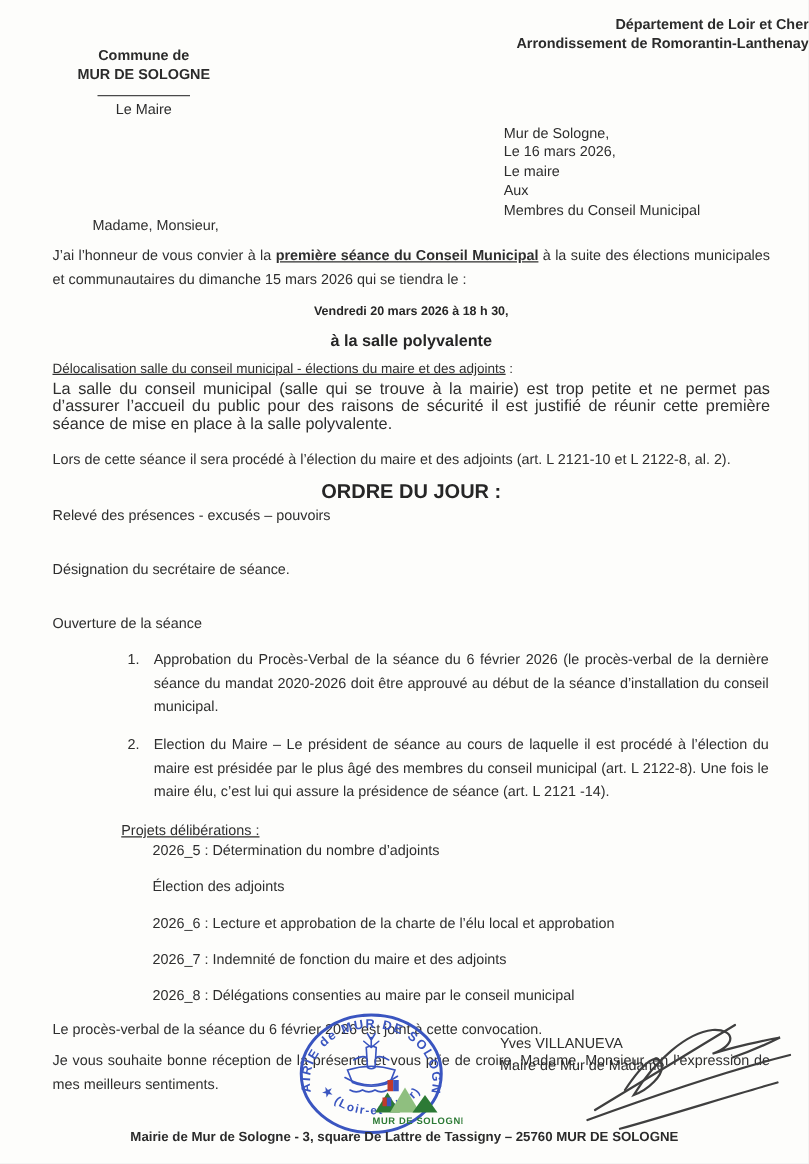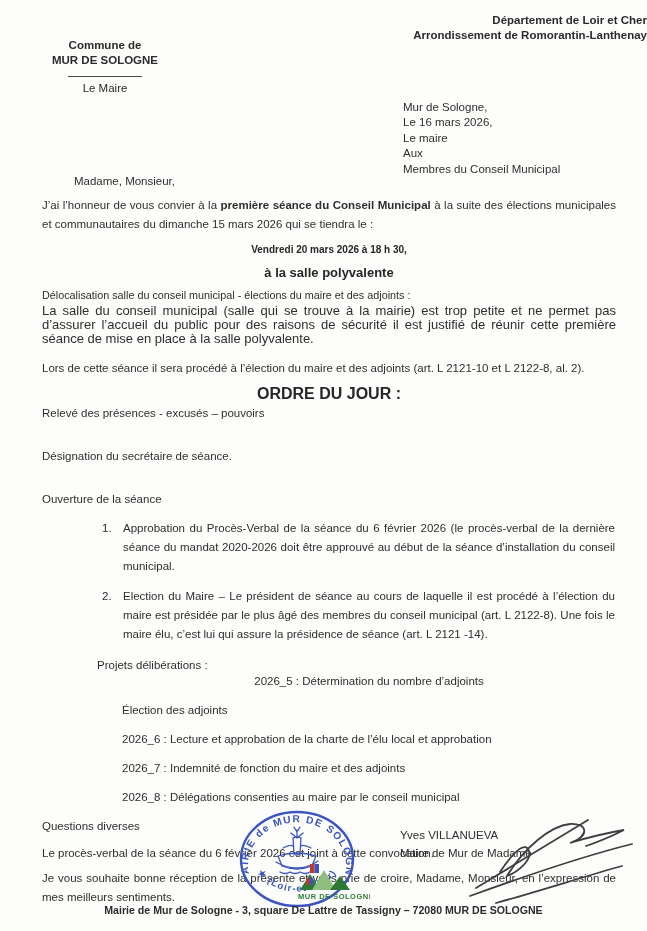--- a/index.html
+++ b/index.html
@@ -10,26 +10,26 @@
     height: 931px;
     margin: 0 auto;
     background: #fdfdfb;
     color: #2e2e2e;
     font-family: "Liberation Sans", sans-serif;
     font-size: 11.5px;
     overflow: hidden;
   }
   .center { text-align: right; }
   .bold { font-weight: bold; }
-  .u { }
+  .u { text-decoration: underline; }
 
   
   .letterhead { padding-top: 13px; line-height: 15px; font-weight: bold; color: #2b2b2b; }
   .commune-block {
-    position: absolute; left: 40px; top: 38px; width: 130px;
+    position: absolute; left: 50px; top: 38px; width: 130px;
     text-align: center; font-weight: bold; line-height: 15px; color: #2b2b2b;
   }
   .commune-rule { border-top: 1.3px solid #4a4a4a; width: 74px; margin: 8px auto 4px auto; }
   .le-maire { font-weight: normal; }
 
   
   .date-block { position: absolute; left: 403px; top: 100px; line-height: 15.4px; }
 
   .body-col { position: absolute; left: 42px; top: 175px; width: 574px; }
   .salutation { margin-bottom: 9px; margin-left: 32px; }
@@ -42,21 +42,21 @@
   .election-note { margin-top: 14px; line-height: 18px; }
   .agenda-title { text-align: center; font-weight: bold; font-size: 16px; margin-top: 8px; color: #262626;}
   .pre-item { margin-top: 10px; line-height: 17px; }
   .pre-item.first { margin-top: 2px; }
   .pre-item.gap { margin-top: 26px; }
   .num-item { display: flex; margin: 11px 0 0 60px; width: 513px; }
   .num-item .num { width: 21px; flex: 0 0 21px; line-height: 19px; }
   .num-item .txt { flex: 1; text-align: justify; line-height: 19px; }
   .delib-title { margin: 15px 0 0 55px; font-weight: normal; }
   .delib-item { margin: 12px 0 0 80px; line-height: 17px; }
-  .delib-item.first { margin-top: 2px; text-align: center; }
+  .delib-item.first { margin-top: 2px; }
   .misc { margin-top: 12px; line-height: 17px; }
   .attach { margin-top: 10px; line-height: 17px; }
   .closing { margin-top: 7px; }
 
   
   .stamp { position: absolute; left: 236px; top: 808px; }
   .logo { position: absolute; left: 296px; top: 868px; }
   .sig-name { position: absolute; left: 400px; top: 827px; line-height: 17.5px; }
   .signature { position: absolute; left: 466px; top: 810px; }
 
@@ -118,21 +118,20 @@
       <span class="txt">Election du Maire – Le président de séance au cours de laquelle il est procédé à l’élection du maire est présidée par le plus âgé des membres du conseil municipal (art. L 2122-8). Une fois le maire élu, c’est lui qui assure la présidence de séance (art. L 2121 -14).</span>
     </div>
 
     <div class="delib-title"><span class="u">Projets délibérations :</span></div>
     <div class="delib-item first">2026_5 : Détermination du nombre d’adjoints</div>
     <div class="delib-item">Élection des adjoints</div>
     <div class="delib-item">2026_6 : Lecture et approbation de la charte de l’élu local et approbation</div>
     <div class="delib-item">2026_7 : Indemnité de fonction du maire et des adjoints</div>
     <div class="delib-item">2026_8 : Délégations consenties au maire par le conseil municipal</div>
 
-    <div class="misc">Questions diverses</div>
 
     <p class="attach">Le procès-verbal de la séance du 6 février 2026 est joint à cette convocation.</p>
 
     <p class="para closing">Je vous souhaite bonne réception de la présente et vous prie de croire, Madame, Monsieur, en l’expression de mes meilleurs sentiments.</p>
   </div>
 
   <svg class="stamp" width="122" height="102" viewBox="0 0 122 102">
     <defs>
       <path id="arcTop" d="M 13,66 A 49,43 0 1 1 109,66" fill="none"></path>
       <path id="arcBottom" d="M 17,57 A 47,41 0 0 0 105,57" fill="none"></path>
@@ -175,15 +174,15 @@
 
   <svg class="signature" width="178" height="95" viewBox="0 0 178 95">
     <g stroke="#3f3f3f" stroke-width="1.8" fill="none" stroke-linecap="round">
       <path d="M10,78 L122,10"></path>
       <path d="M34,62 C 50,38 60,32 63,41 C 66,50 52,62 41,66 C 58,38 84,16 104,14 C 122,13 124,26 104,33 C 120,28 146,22 158,20 C 146,26 132,32 120,36"></path>
       <path d="M4,86 C 48,70 118,46 166,34"></path>
       <path d="M30,93 C 70,82 120,66 156,56"></path>
     </g>
   </svg>
 
-  <div class="footer">Mairie de Mur de Sologne - 3, square De Lattre de Tassigny – 72080 MUR DE SOLOGNE</div>
+  <div class="footer">Mairie de Mur de Sologne - 3, square De Lattre de Tassigny – 25760 MUR DE SOLOGNE</div>
 
 </div>
 
 </body></html>

